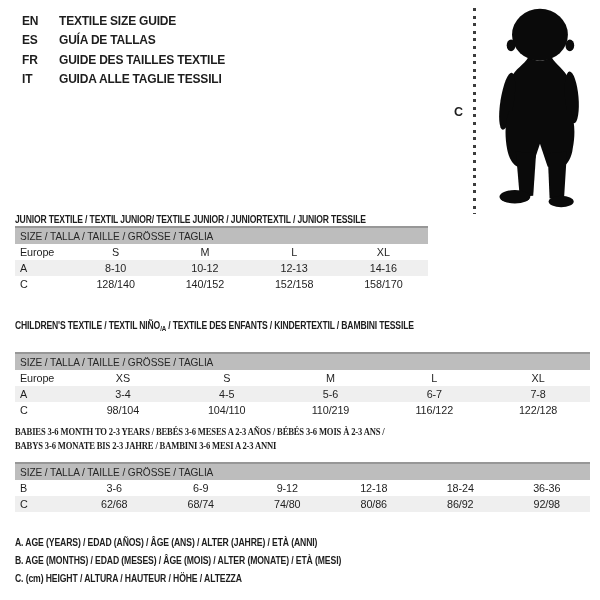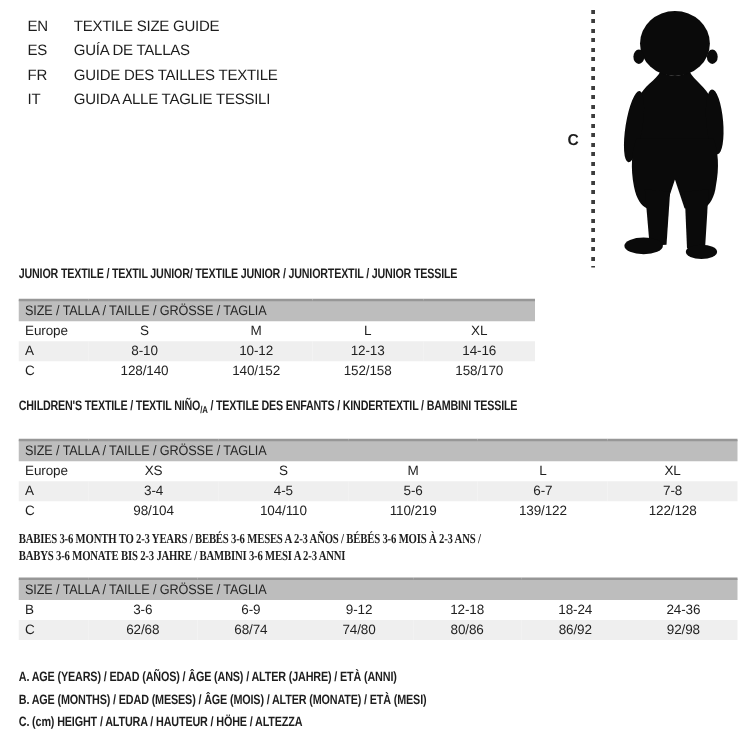--- a/index.html
+++ b/index.html
@@ -5,37 +5,37 @@
   * { margin:0; padding:0; box-sizing:border-box; }
   html,body { width:600px; height:600px; background:#fff; }
   body {
     font-family:"Liberation Sans","DejaVu Sans",sans-serif;
     color:var(--text,#1d1d1d);
     position:relative;
     overflow:hidden;
   }
 
   
-  .lang-block { position:absolute; left:22px; top:12px; font-size:12px; font-weight:400; letter-spacing:-0.2px; line-height:19.4px; }
+  .lang-block { position:absolute; left:22px; top:12px; font-size:12px; font-weight:700; letter-spacing:-0.2px; line-height:19.4px; }
   .lang-row { white-space:nowrap; }
   .lang-code { display:inline-block; width:37px; }
 
   
   .figure { position:absolute; left:452px; top:6px; width:148px; height:208px; }
   .height-line { position:absolute; left:21px; top:2px; bottom:0; width:3px;
     background-image:repeating-linear-gradient(to bottom,#3c3c3c 0 3px,transparent 3px 7.6px); }
   .figure-label { position:absolute; left:2px; top:99px; font-size:12.5px; font-weight:700; }
   .figure svg { position:absolute; left:34px; top:0; }
 
   
   .sec { position:absolute; left:15px; }
   .sec-title { font-size:11px; font-weight:700; letter-spacing:-0.2px; line-height:14px;
     white-space:nowrap; transform:scaleX(0.78); transform-origin:0 50%; }
   .sec1 { top:212px; width:413px; }
-  .sec1 .title-wrap { margin-bottom:13px; }
+  .sec1 .title-wrap { margin-bottom:0; }
   .sec2 { top:318px; width:575px; }
   .sec2 .title-wrap { margin-bottom:16px; }
   .sec3 { top:424px; width:575px; }
   .sec3 .title-wrap { margin-bottom:10px;font-family:Liberation Serif, serif; }
   .sub { font-size:8px; vertical-align:-2px; }
 
   
   table.size-table { width:100%; border-collapse:collapse; table-layout:fixed; font-size:10.8px; letter-spacing:-0.1px; color:#1f1f1f; }
   col.col-label { width:56px; }
   tr.bar-row td {
@@ -170,21 +170,21 @@
         <td>4-5</td>
         <td>5-6</td>
         <td>6-7</td>
         <td>7-8</td>
       </tr>
       <tr>
         <td class="lbl">C</td>
         <td>98/104</td>
         <td>104/110</td>
         <td>110/219</td>
-        <td>139/122</td>
+        <td>116/122</td>
         <td>122/128</td>
       </tr>
     </tbody>
   </table>
 </div>
 
 <div class="sec sec3">
   <div class="title-wrap">
     <div class="sec-title">BABIES 3-6 MONTH TO 2-3 YEARS / BEBÉS 3-6 MESES A 2-3 AÑOS / BÉBÉS 3-6 MOIS À 2-3 ANS /</div>
     <div class="sec-title">BABYS 3-6 MONATE BIS 2-3 JAHRE / BAMBINI 3-6 MESI A 2-3 ANNI</div>
@@ -203,21 +203,21 @@
       <tr class="bar-row">
         <td colspan="7"><span class="bar-text">SIZE / TALLA / TAILLE / GRÖSSE / TAGLIA</span></td>
       </tr>
       <tr>
         <td class="lbl">B</td>
         <td>3-6</td>
         <td>6-9</td>
         <td>9-12</td>
         <td>12-18</td>
         <td>18-24</td>
-        <td>24-36</td>
+        <td>36-36</td>
       </tr>
       <tr class="shade">
         <td class="lbl">C</td>
         <td>62/68</td>
         <td>68/74</td>
         <td>74/80</td>
         <td>80/86</td>
         <td>86/92</td>
         <td>92/98</td>
       </tr>

